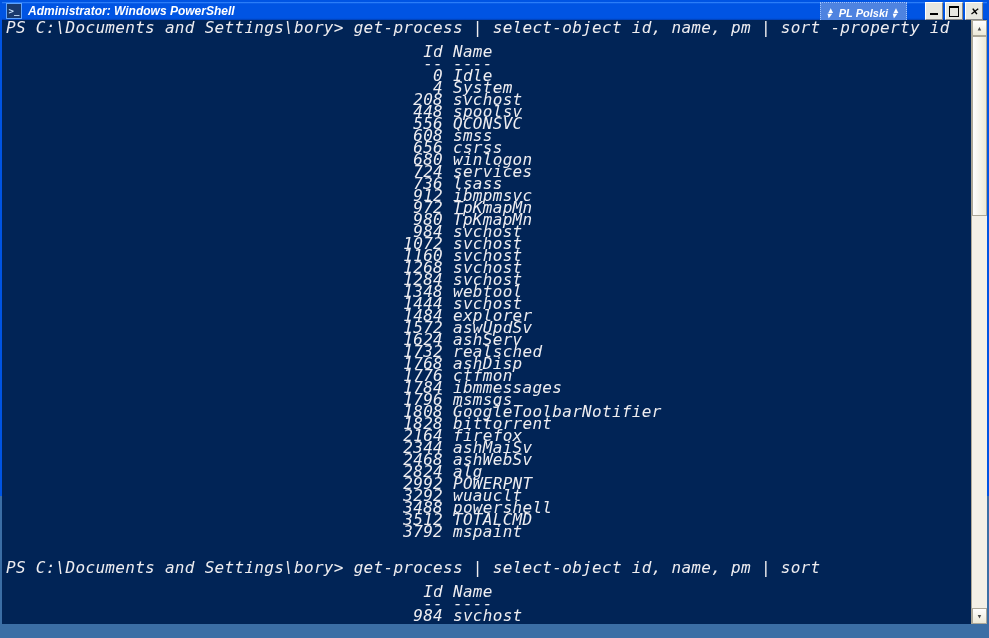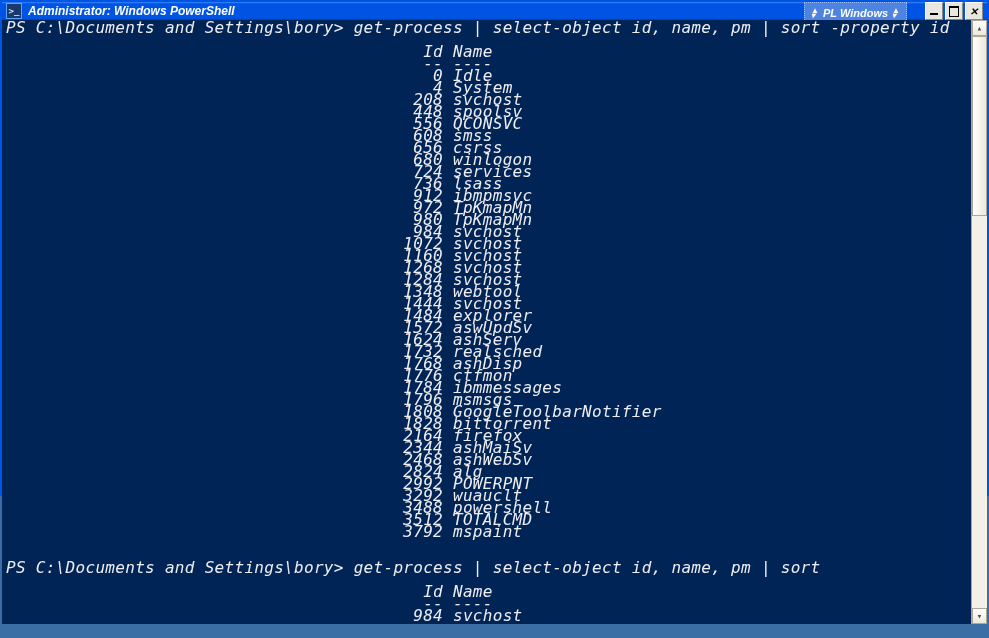--- a/index.html
+++ b/index.html
@@ -152,21 +152,21 @@
 
 <div class="window">
   <div class="titlebar">
     <span class="titlebar-icon"></span>
     <span class="title-text">Administrator: Windows PowerShell</span>
     <div class="lang-tag">
       <span class="arrows">
           <span>▲</span>
           <span>▾</span>
         </span>
-      <span>PL Windows</span>
+      <span>PL Polski</span>
       <span class="arrows">
           <span>▲</span>
           <span>▾</span>
         </span>
     </div>
     <div class="win-btns">
       <div class="win-btn min"></div>
       <div class="win-btn max"></div>
       <div class="win-btn close"></div>
     </div>

